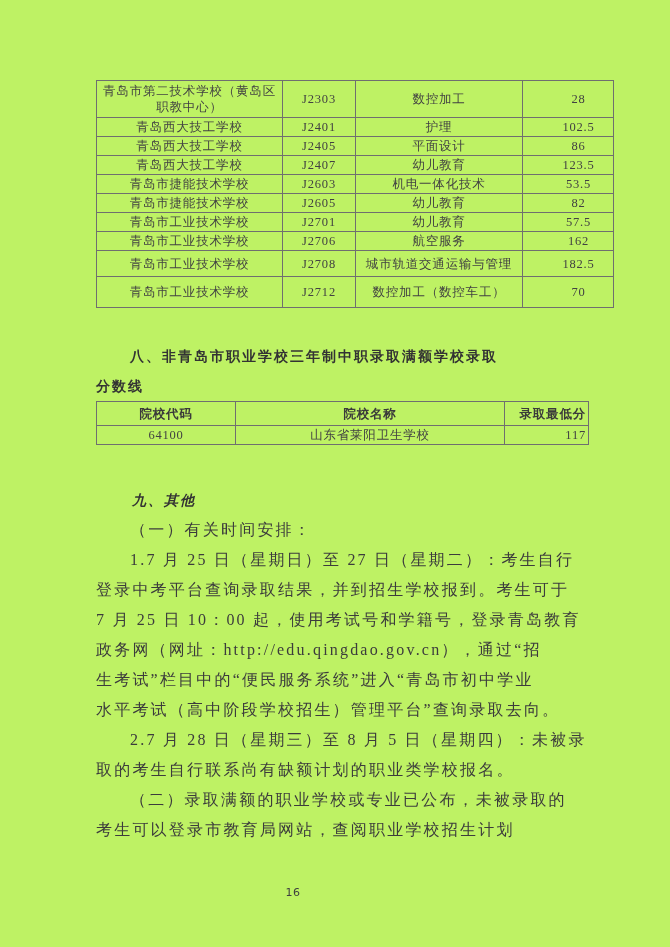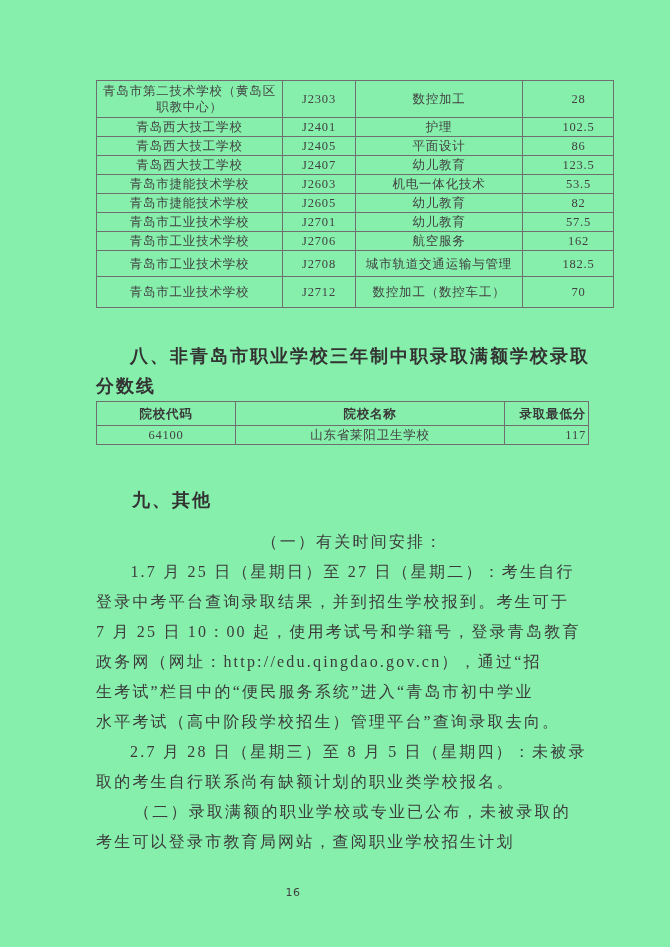--- a/index.html
+++ b/index.html
@@ -1,19 +1,19 @@
 <!DOCTYPE html>
 <html><head>
 <meta charset="utf-8">
 <style>
   html,body{margin:0;padding:0;background:#ffffff;}
   .page{
     position:relative;
     width:670px;height:947px;
-    background:#86efac;
+    background:#bef264;
     overflow:hidden;
     font-family:"Liberation Serif","DejaVu Serif",serif;
     color:#3c3c3c;
   }
   .content{
     box-sizing:border-box;
     margin-left:96px;
     width:479px;
     padding-top:80px;
   }
@@ -37,34 +37,34 @@
   .t1 tr.r-tall3{height:31px;}
   .t2 .c-code{width:134px;}
   .t2 .c-name{width:264px;}
   .t2 .c-min{width:79px;text-align:right;}
   .t2 tr{height:18.5px;}
   .t2 tr.hdr{height:24px;}
   .t2 th{font-weight:bold;color:#3a3a3a;}
   
   .h-sec{
     font-family:"Liberation Sans","DejaVu Sans",sans-serif;
-    font-weight:bold;font-size:18px;line-height:30px;
+    font-weight:bold;font-size:14px;line-height:30px;
     letter-spacing:2px;color:#333333;white-space:nowrap;
   }
   .h8{margin:33px 0 0 0;}
   .h8 .l1{text-indent:34px;}
-  .h9{margin:40px 0 12px 0;text-indent:36px;}
+  .h9{margin:40px 0 0 0;text-indent:36px;font-style:italic;}
   .t2{margin-top:0;padding-left:17px;}
   
   .lines{margin-top:0;}
   .bline{
     font-size:16px;line-height:30px;
     letter-spacing:2.2px;white-space:nowrap;color:#3c3c3c;
   }
-  .bline.indent{text-indent:34px;text-align:center;}
+  .bline.indent{text-indent:34px;}
   
   .page-num{
     position:absolute;left:0;bottom:48px;width:586px;
     text-align:center;
     font-family:"DejaVu Sans","Liberation Sans",sans-serif;
     font-size:11px;color:#3f3f3f;letter-spacing:0.5px;
   }
 </style>
 </head>
 <body>

